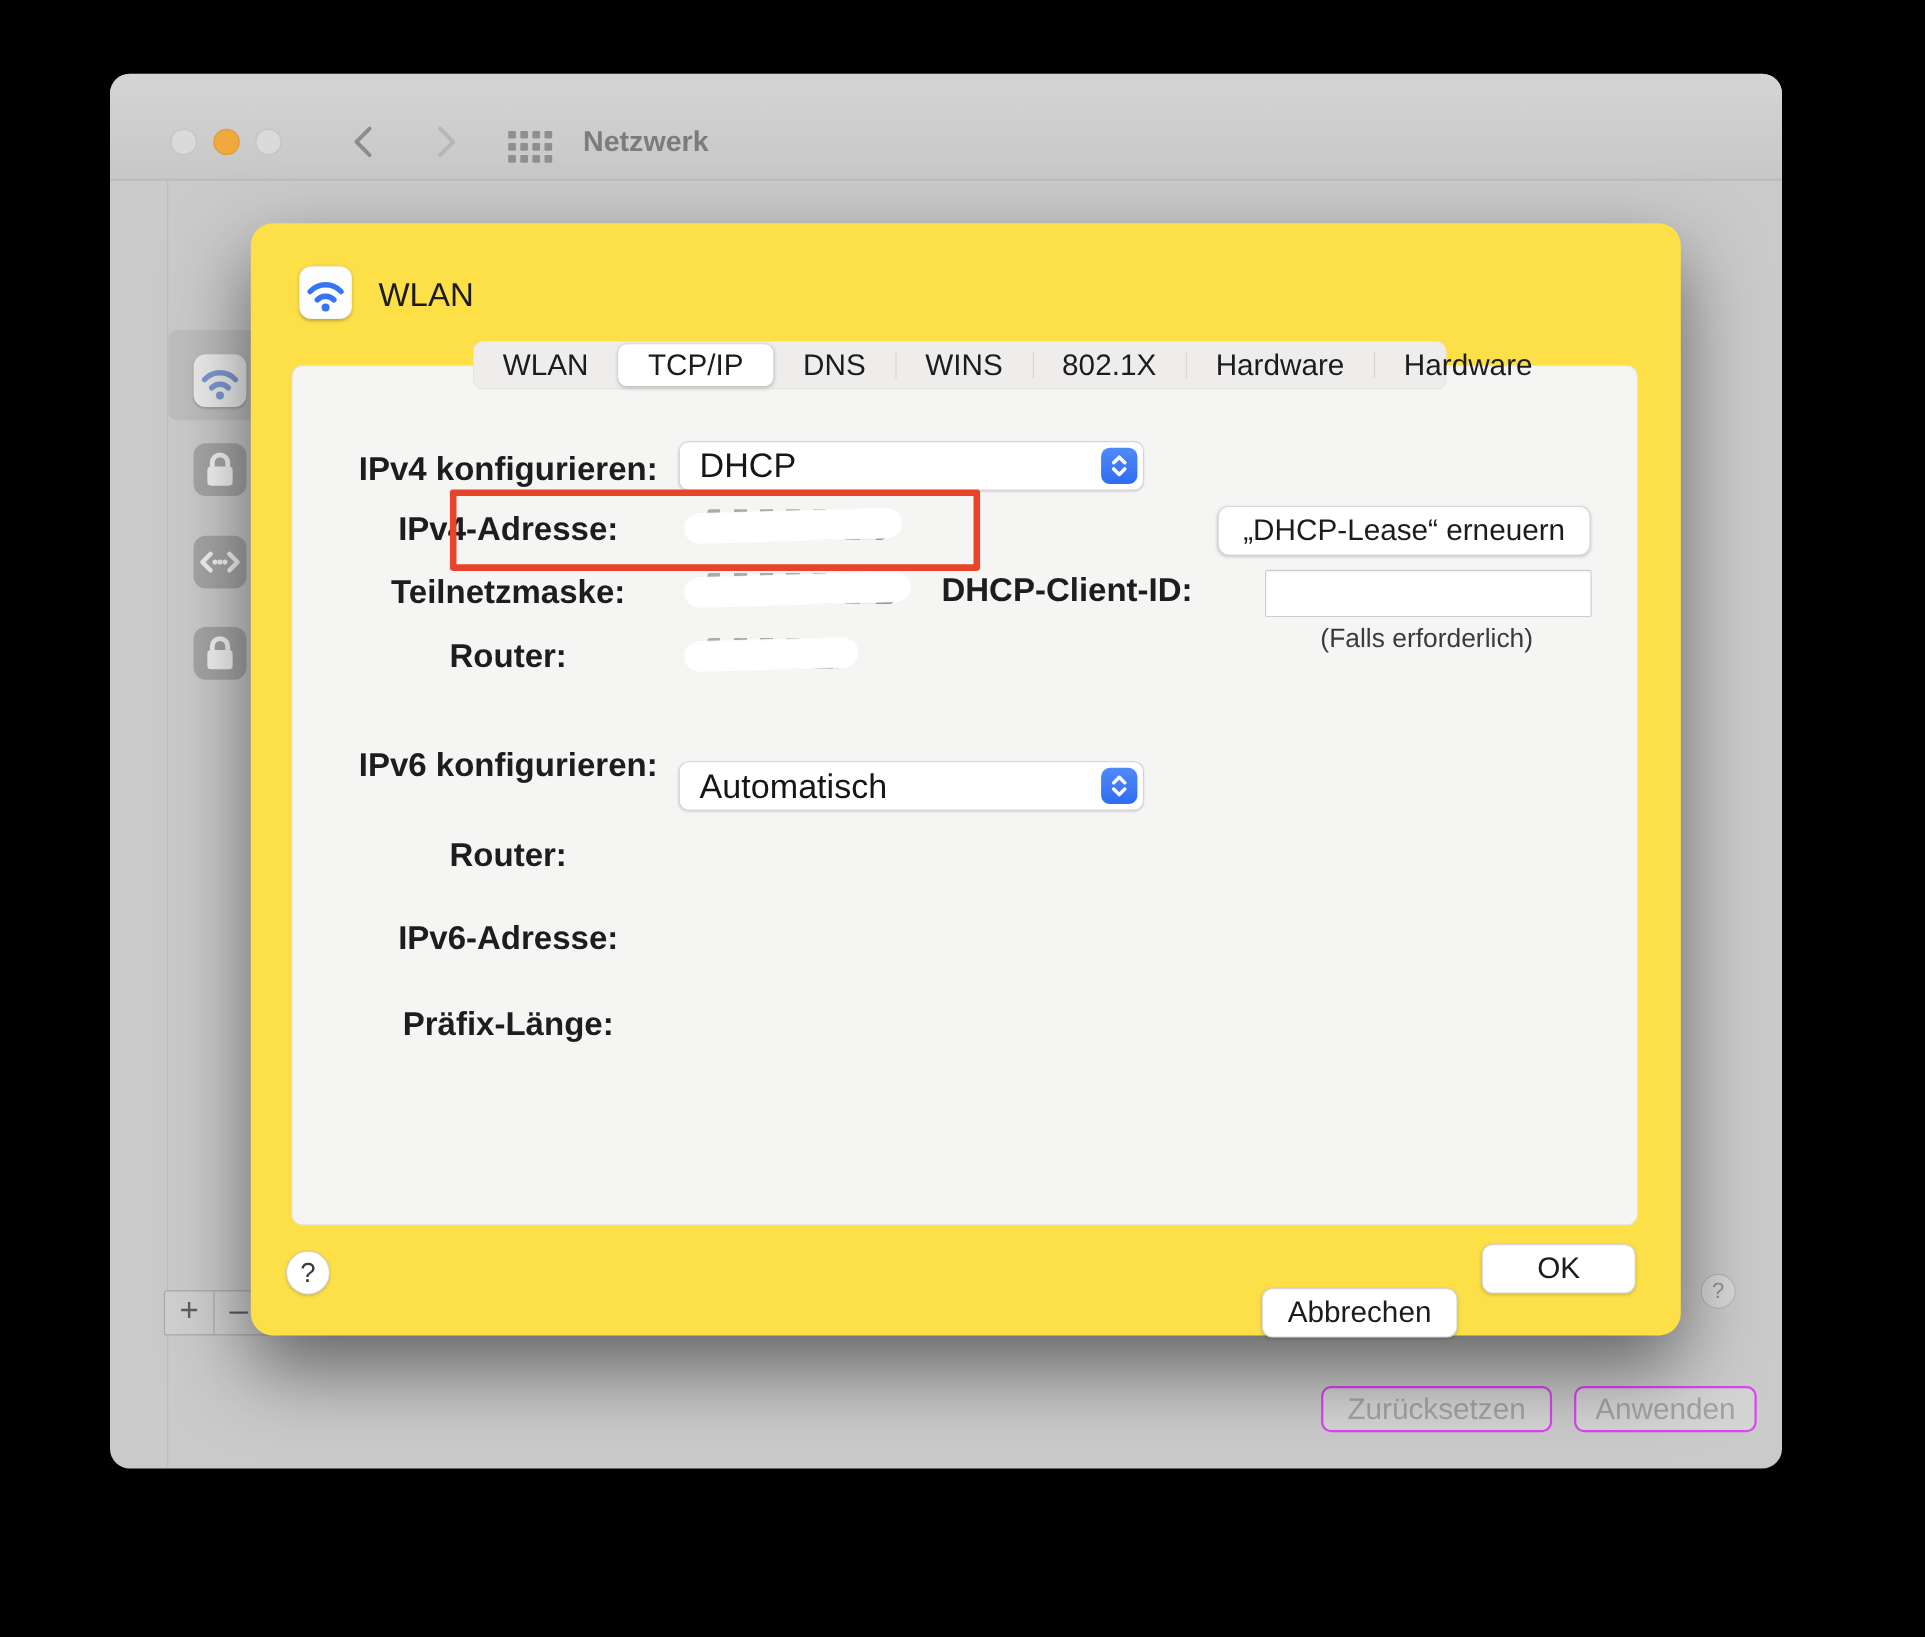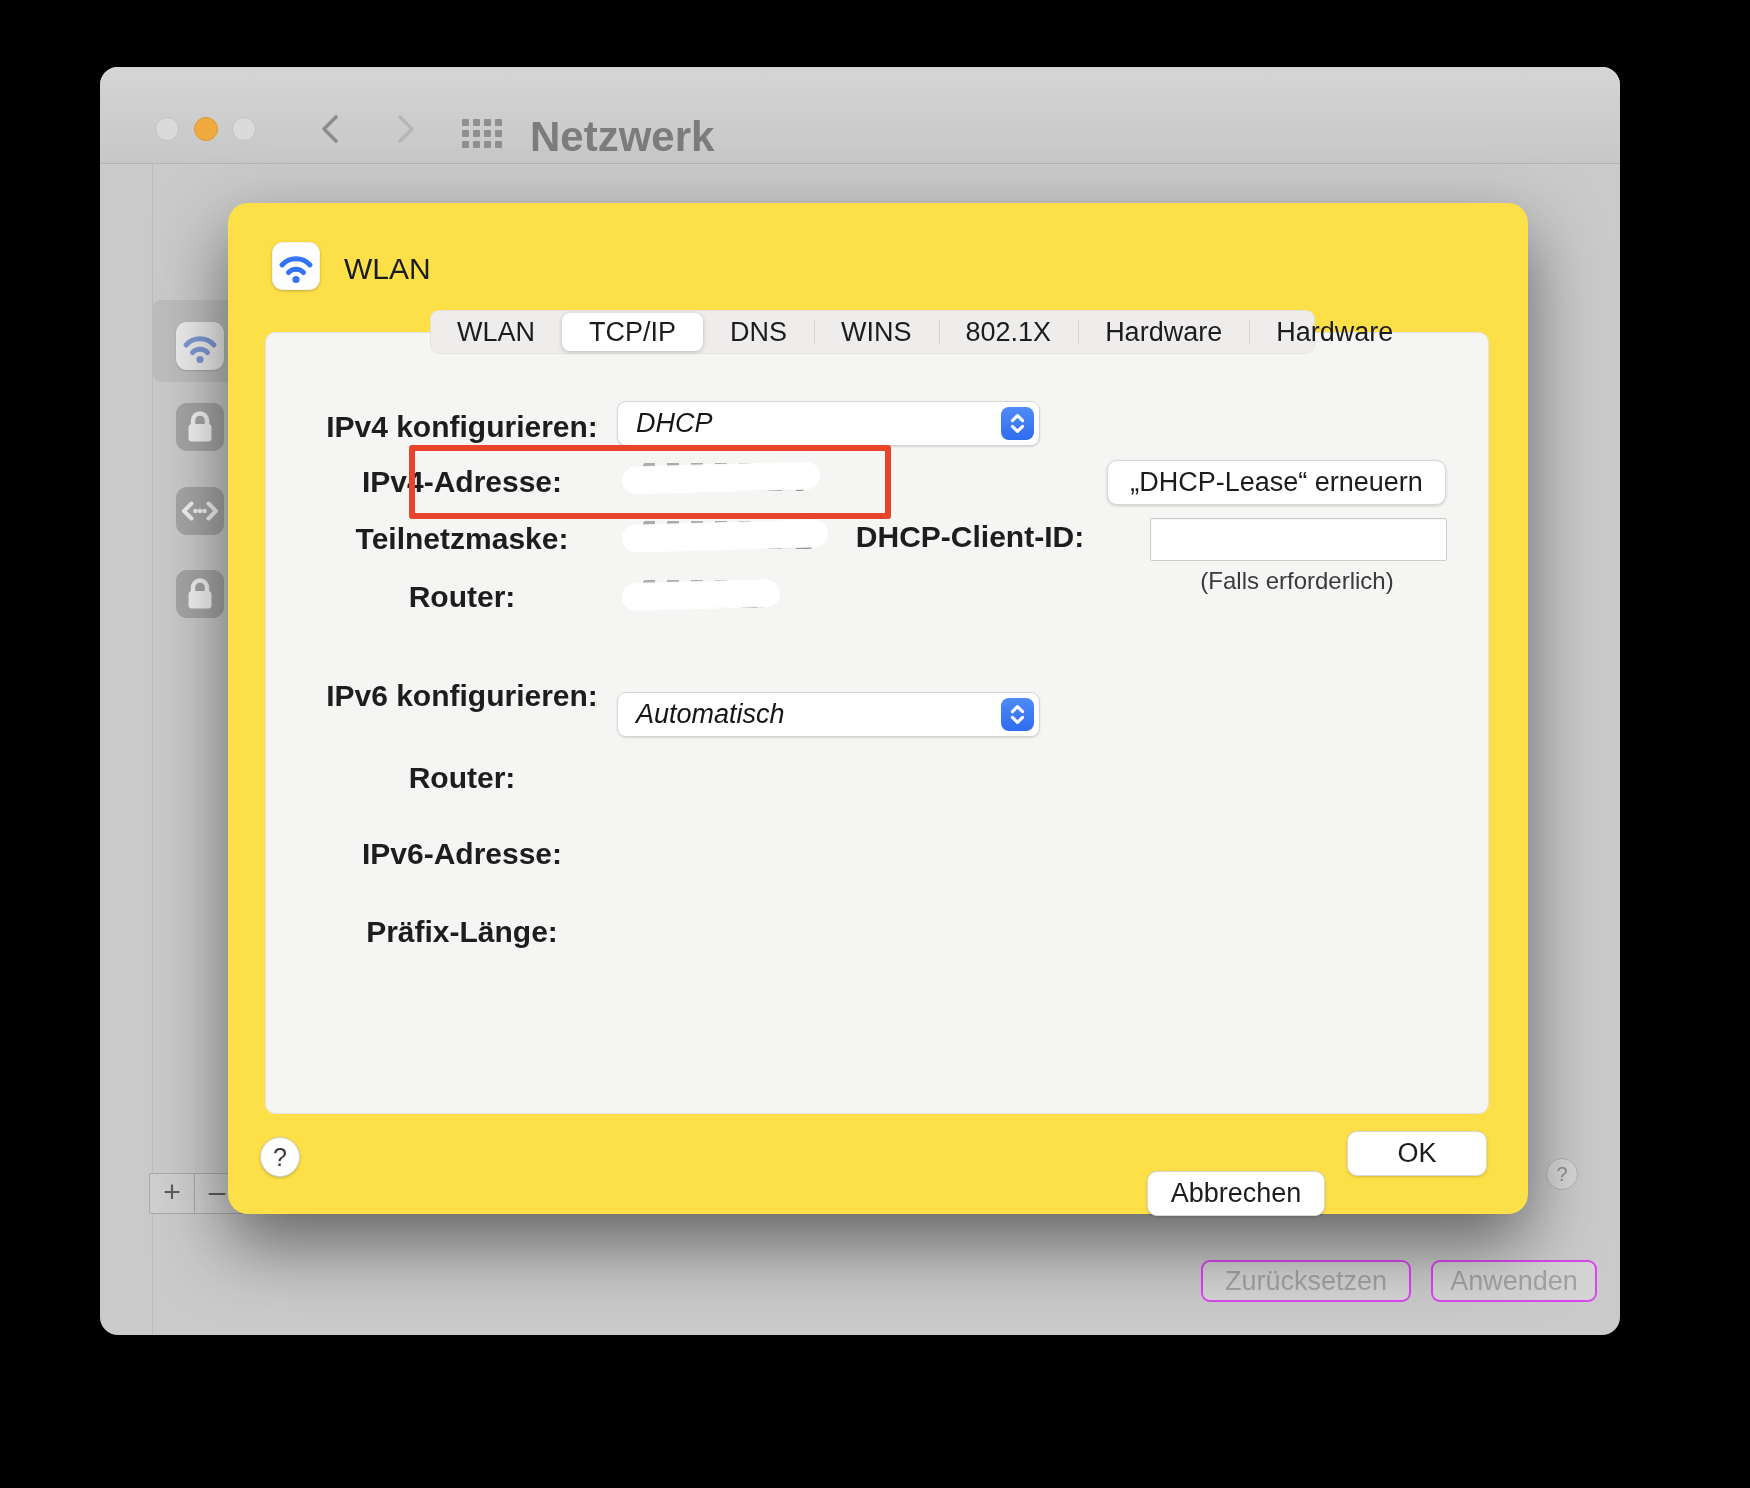--- a/index.html
+++ b/index.html
@@ -20,21 +20,21 @@
     border-bottom:1px solid #b3b3b3;
   }
   .light{position:absolute;top:50px;width:22px;height:22px;border-radius:50%;}
   .light.l1{left:55px;background:#dadada;border:1px solid #c2c2c2;}
   .light.l2{left:94px;background:#efa93c;border:1px solid #dd9a32;}
   .light.l3{left:132px;background:#dadada;border:1px solid #c2c2c2;}
   .navchev{position:absolute;top:44px;width:30px;height:36px;}
   .grid-icon{position:absolute;left:362px;top:52px;display:grid;
     grid-template-columns:repeat(4,7px);grid-template-rows:repeat(3,7px);gap:4px;}
   .grid-icon i{background:#8f8f8f;border-radius:1px;}
-  .win-title{position:absolute;left:430px;top:46px;font-size:42px;font-weight:700;color:#7c7c7c;}
+  .win-title{position:absolute;left:430px;top:46px;font-size:26px;font-weight:700;color:#7c7c7c;}
   .search{
     position:absolute;left:1195px;top:36px;width:318px;height:53px;
     background:#c2c2c2;border-radius:12px;
   }
   .search svg{position:absolute;left:16px;top:13px;}
   .search input{
     position:absolute;left:56px;top:0;width:240px;height:53px;border:none;outline:none;
     background:transparent;font-size:28px;color:#8f8f8f;
     font-family:"Liberation Sans","DejaVu Sans",sans-serif;
   }
@@ -92,21 +92,21 @@
   .seg::before{content:"";position:absolute;left:0;top:10px;bottom:10px;width:1px;background:#d4d4d2;}
   .seg:first-child::before,.seg.selected::before,.seg.selected + .seg::before{display:none;}
   .seg.selected{
     background:#fff;border-radius:8px;margin:3px 0;line-height:38px;
     box-shadow:0 1px 4px rgba(0,0,0,.22);
   }
   .flabel{position:absolute;left:90px;width:288px;text-align:center;font-size:30px;color:#1d1d1f;font-weight:bold;}
   .popup{
     position:absolute;left:389px;width:423px;height:45px;background:#fff;
     border:1px solid #d5d5d5;border-radius:9px;box-shadow:0 1px 2px rgba(0,0,0,.12);
-    font-size:27px;color:#161618;line-height:43px;padding-left:18px;box-sizing:border-box;font-style:italic;
+    font-size:31px;color:#161618;line-height:43px;padding-left:18px;box-sizing:border-box;
   }
   .stepper{
     position:absolute;right:5px;top:5px;width:33px;height:33px;border-radius:8px;
     background:linear-gradient(#4f8bf8,#2f6cf0);
   }
   .stepper svg{position:absolute;left:3px;top:3px;}
   .hl-box{
     position:absolute;left:181px;top:242px;width:470px;height:62px;
     border:6px solid #e8442b;border-radius:3px;z-index:4;
   }

